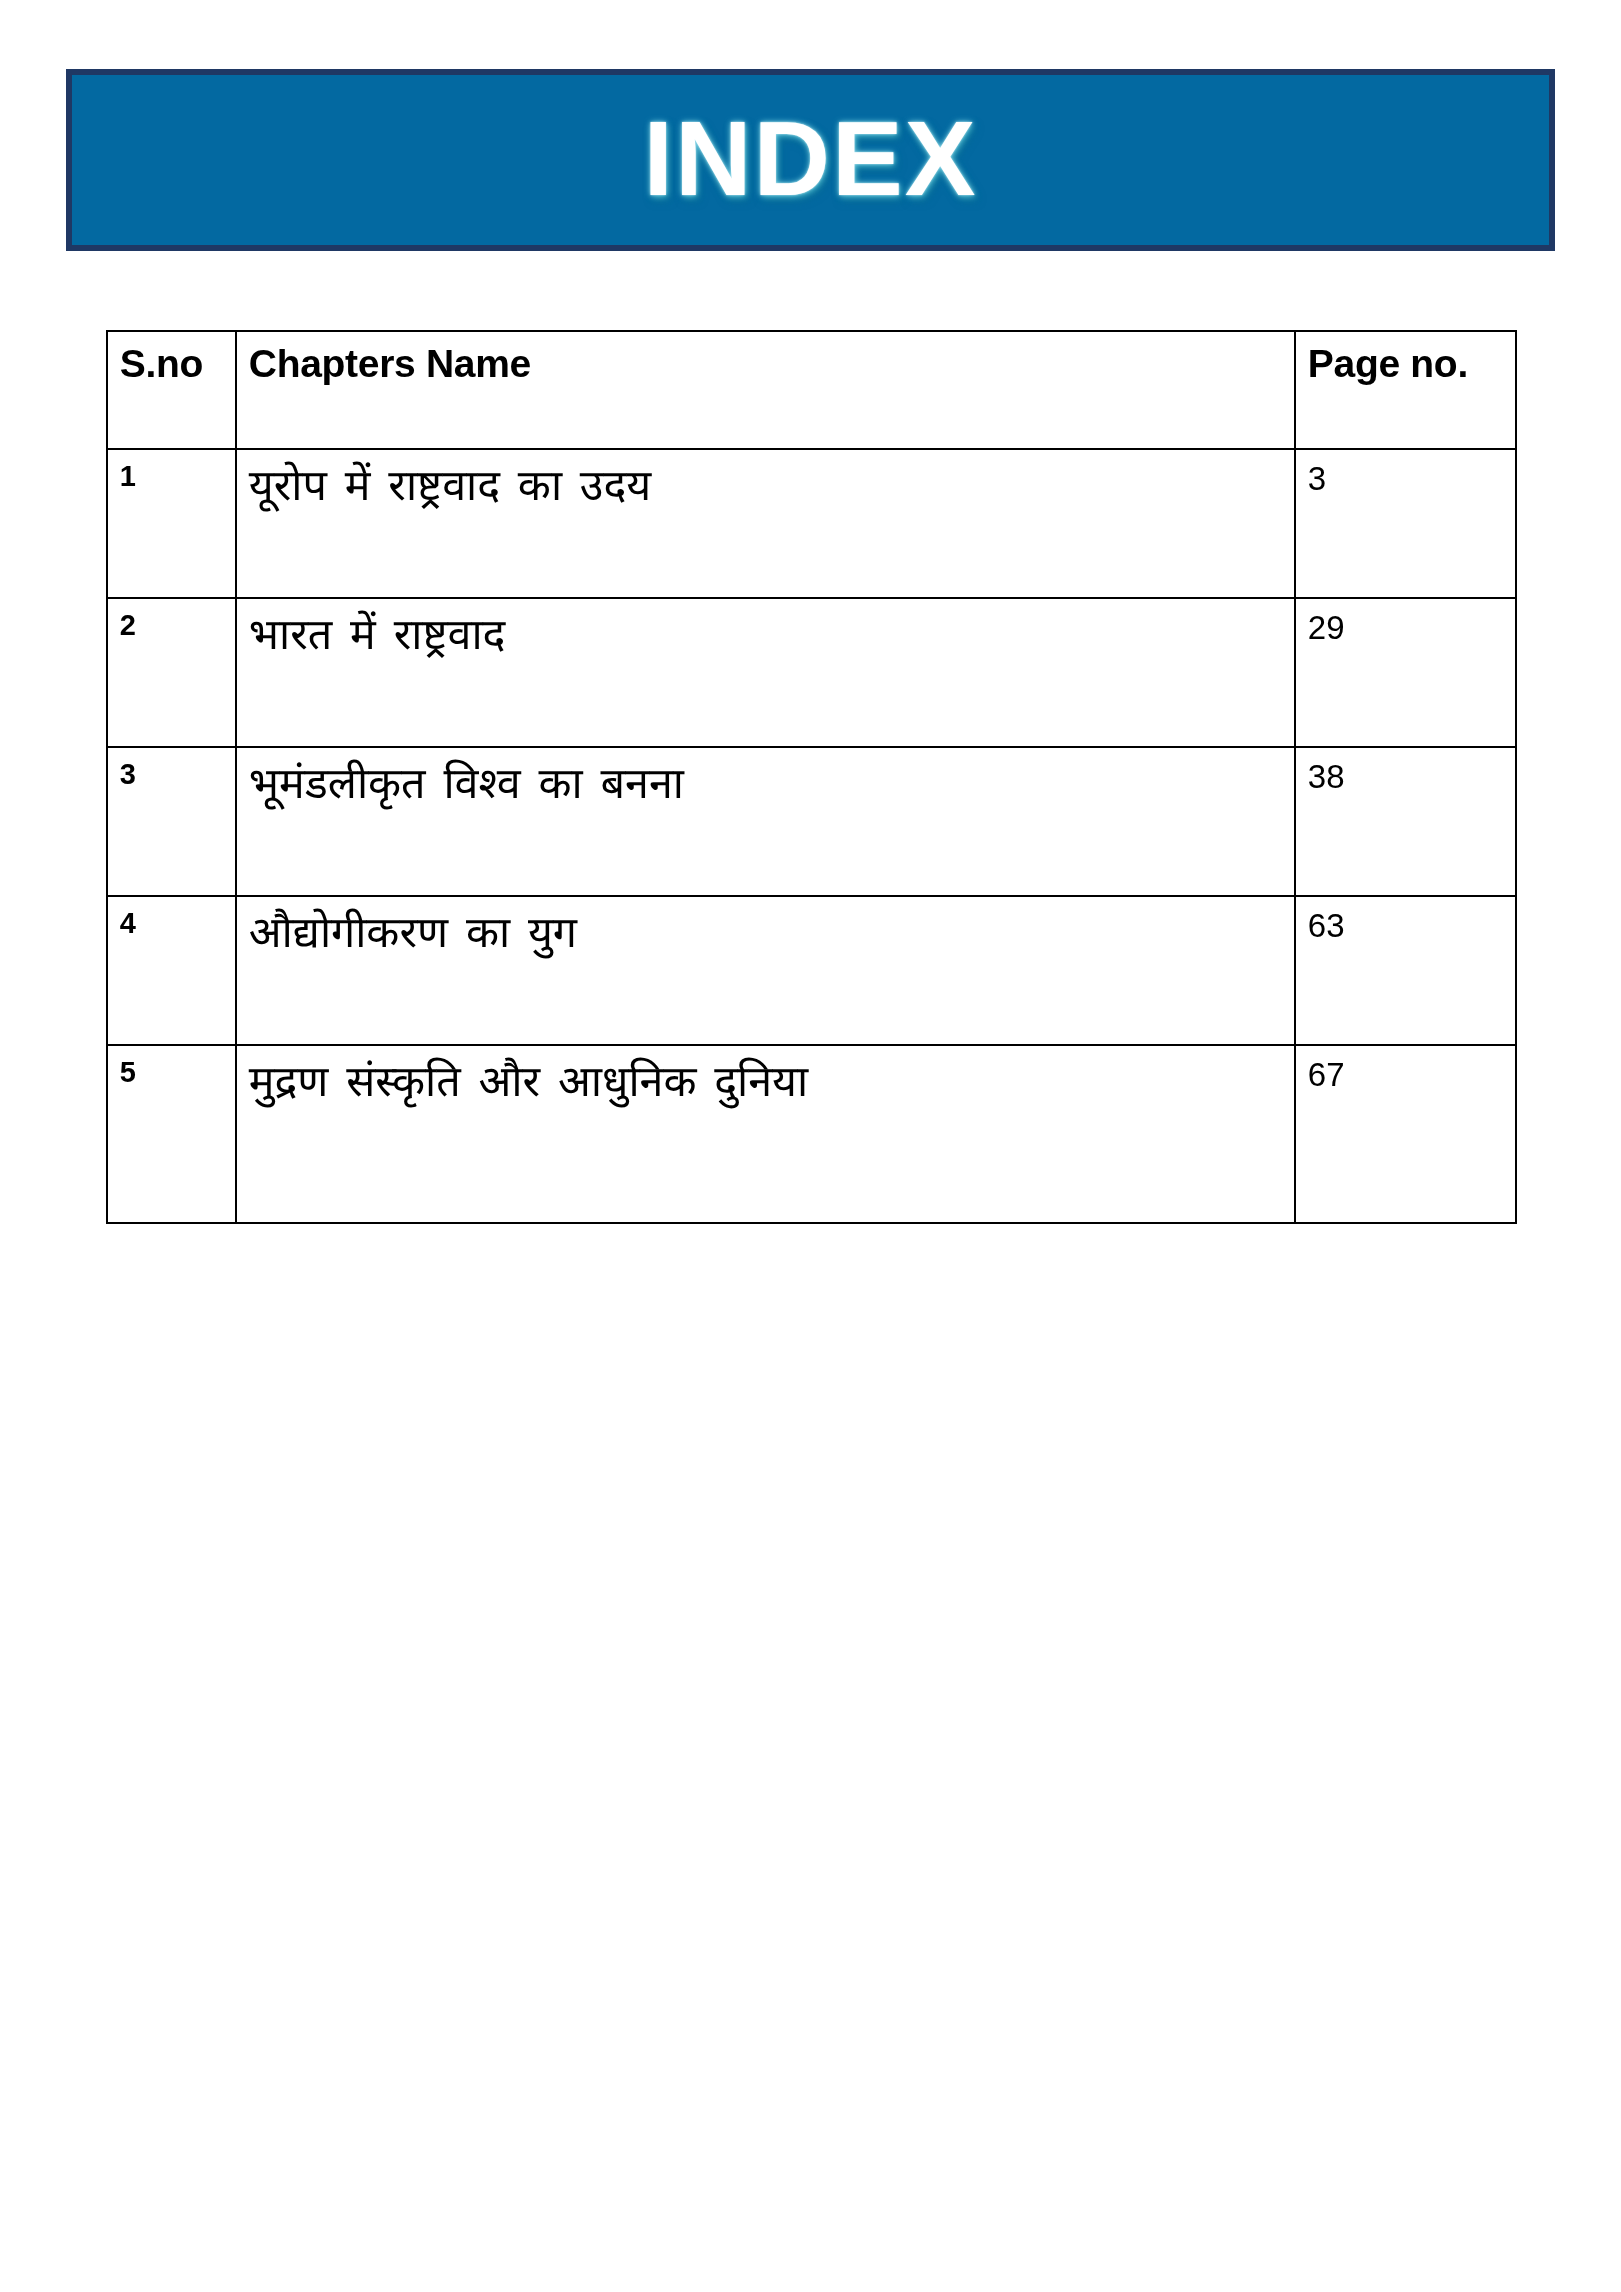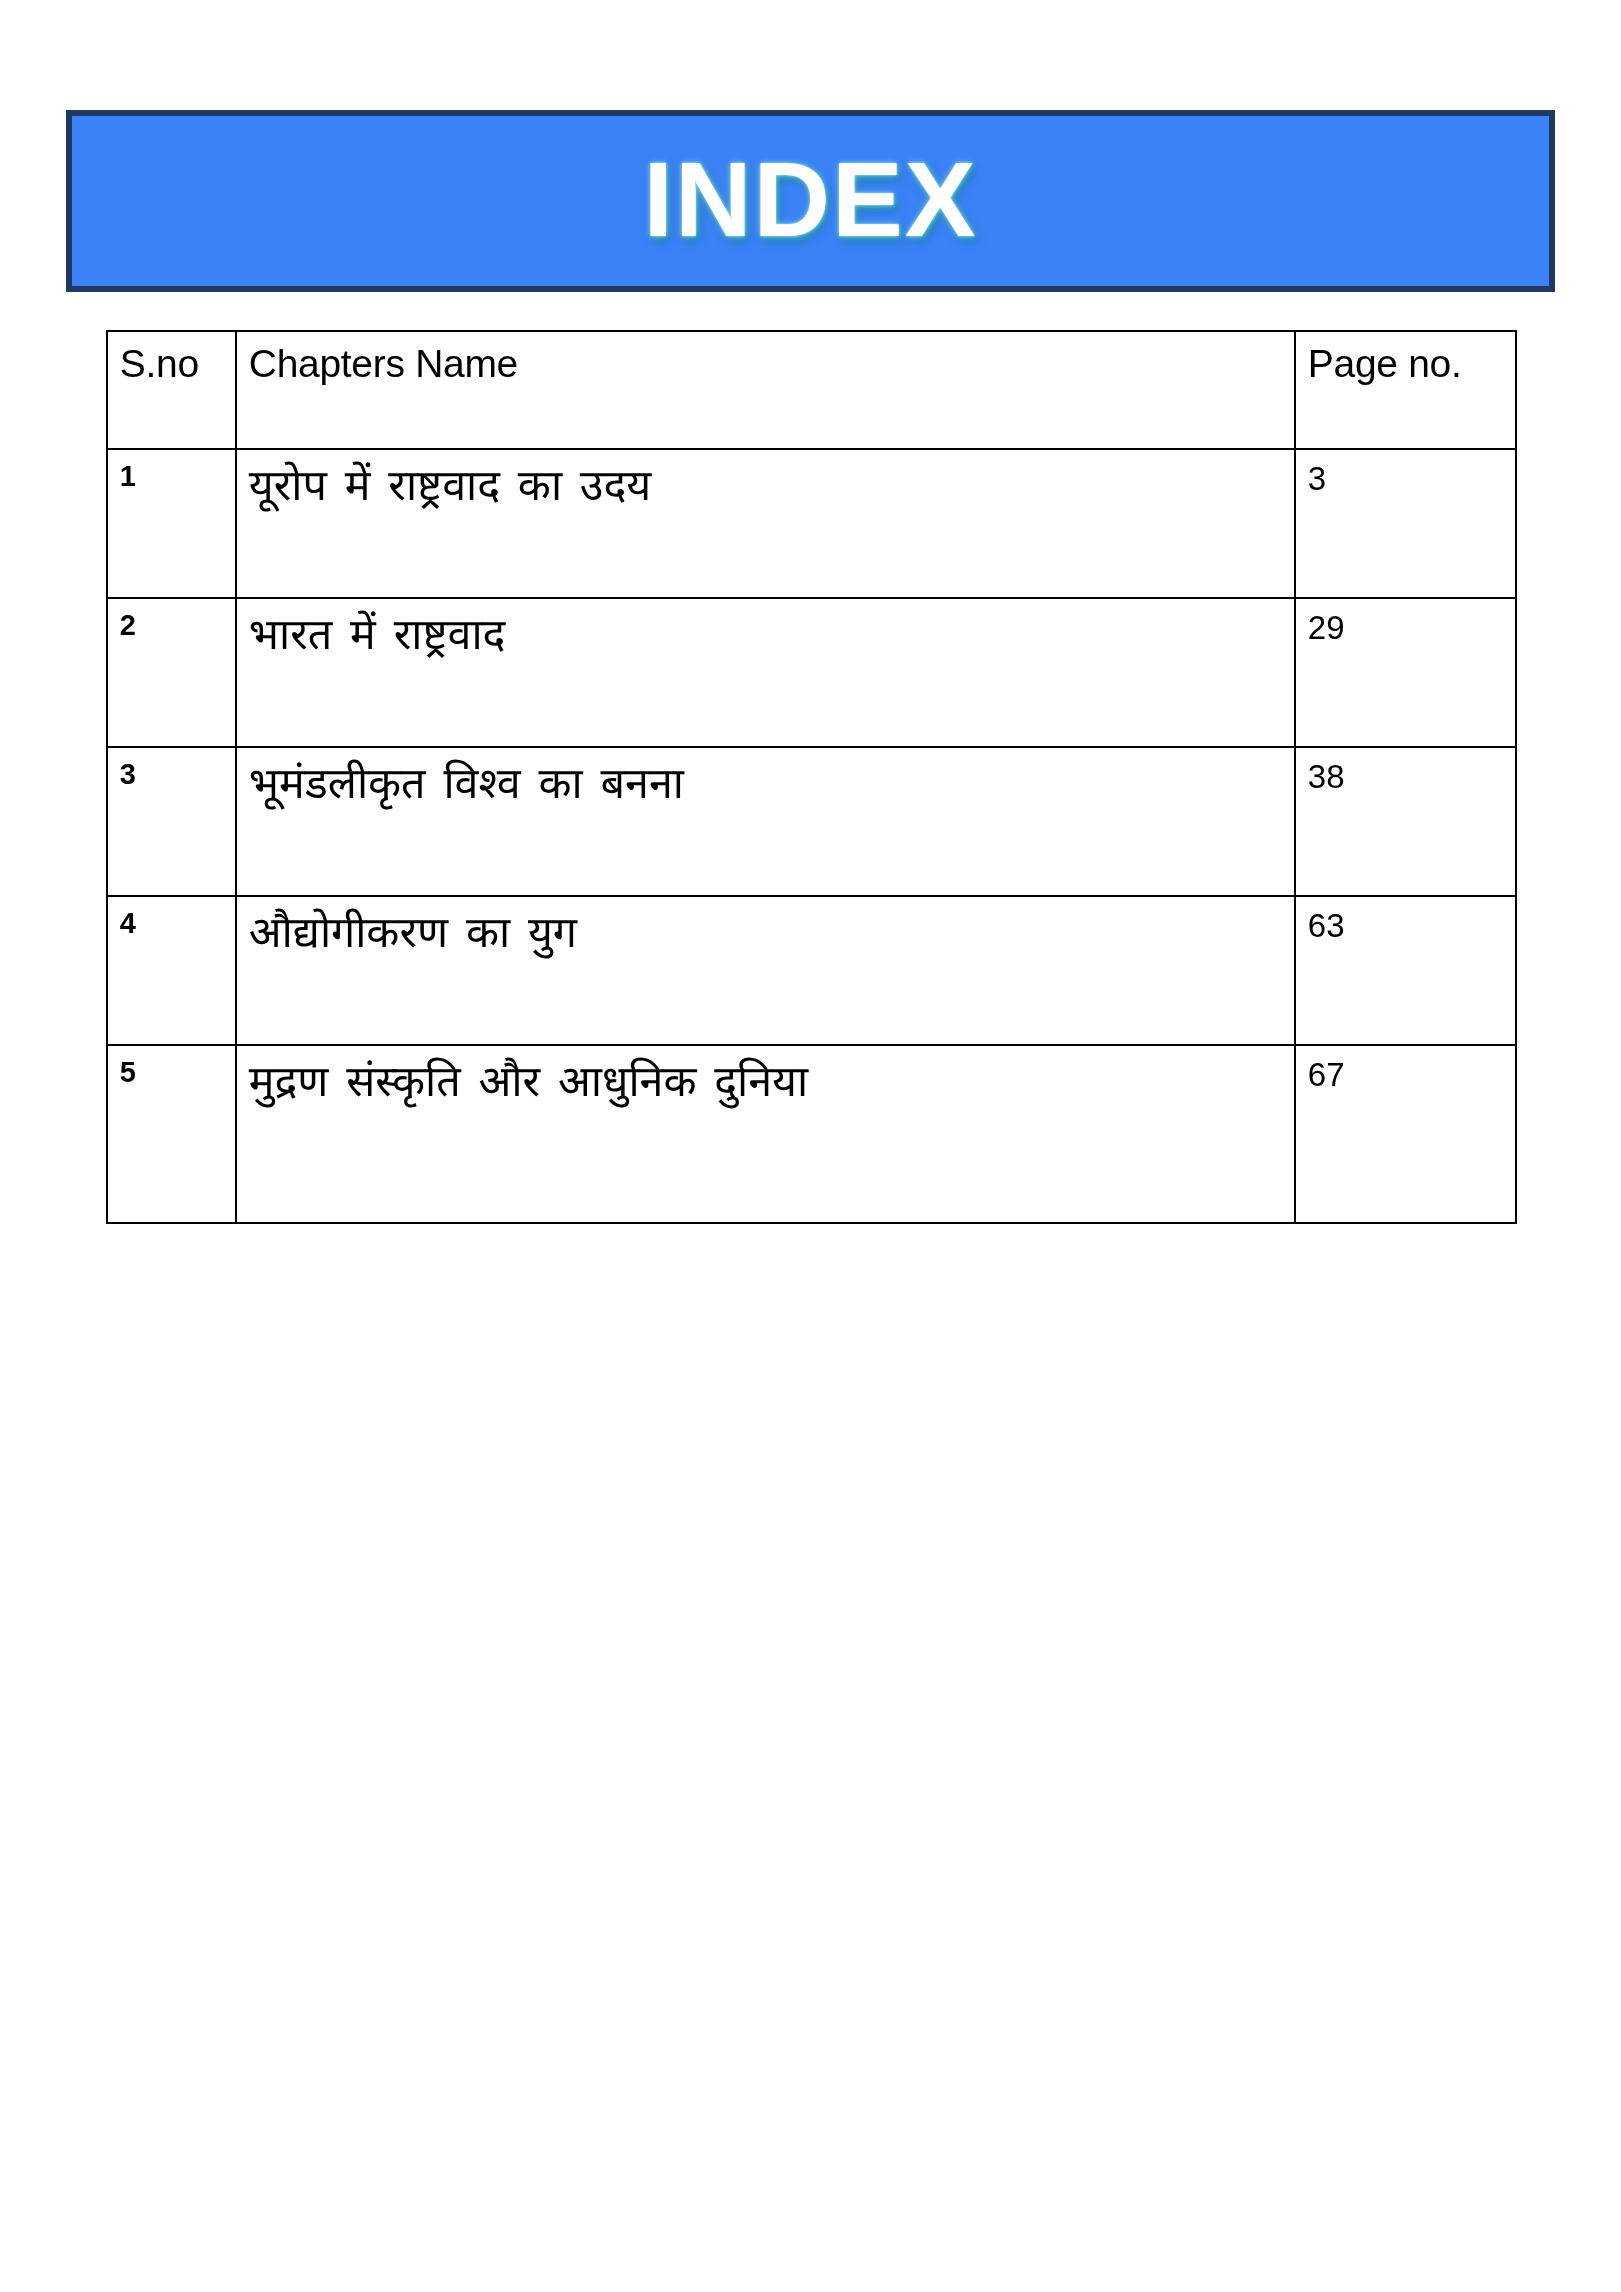--- a/index.html
+++ b/index.html
@@ -16,28 +16,27 @@
   }
 
   
   #banner-wrap {
     position: absolute;
     left: 67px;
     top: 70px;
     width: 1487px;
     height: 180px;
     box-sizing: border-box;
-    background: #3b82f6;
+    background: #0369a1;
     border: 5.9px solid #1f3864;
     box-shadow: 0 0 0 1px #1f3864;
     display: flex;
     align-items: center;
     justify-content: center;
     overflow: hidden;
-    margin-top: 41px;
   }
   #banner-title {
     font-family: "Liberation Sans", sans-serif;
     font-size: 106px;
     font-weight: 700;
     letter-spacing: 2px;
     color: #ffffff;
     line-height: 1;
     text-shadow:
       0 0 2px #bfe9f2,
@@ -64,21 +63,21 @@
     text-align: left;
     color: #000000;
   }
   .col-sno   { width: 129px; }
   .col-name  { width: 1059px; }
   .col-page  { width: 221px; }
 
   thead th {
     height: 106px;
     font-size: 39px;
-    font-weight: 400;
+    font-weight: 700;
     font-family: "Liberation Sans", sans-serif;
     padding-top: 13.7px;
     letter-spacing: -0.3px;
   }
 
   tbody tr { height: 149px; }
   tbody tr.row-tall { height: 178px; }
 
   .cell-sno {
     font-size: 29px;

